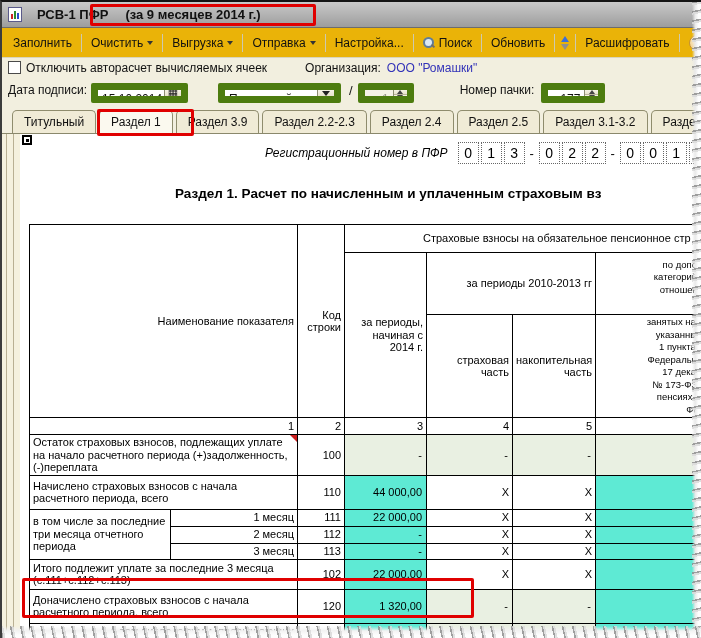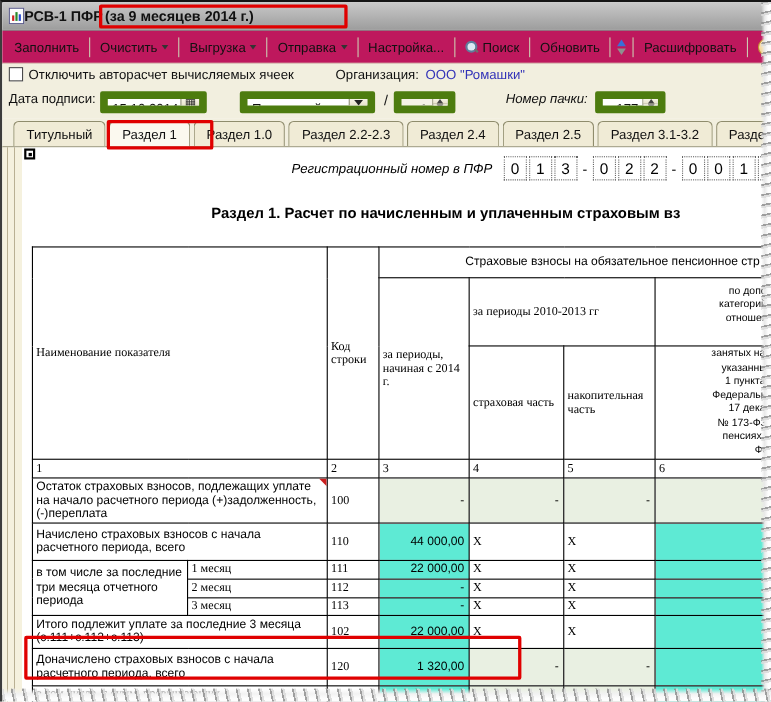--- a/index.html
+++ b/index.html
@@ -8,35 +8,35 @@
 
   .window{
     position:relative; width:701px; height:638px; background:#fff;
     border-top:2px solid #141414; border-left:2px solid #3c3c3c;
     overflow:hidden;
   }
 
   
   .titlebar{
     height:26px; background:linear-gradient(#c9c9c9,#9d9d9d);
-    display:flex; align-items:center; padding-left:6px; gap:0;
+    display:flex; align-items:center; padding-left:6px; gap:15px;
     border-bottom:1px solid #6d6d6d;
   }
   .app-icon{ width:14px; height:15px; background:#fdfdfd; border:1px solid #5a5a8a;
     position:relative; flex:0 0 auto;}
   .app-icon i{ position:absolute; bottom:2px; width:2px; display:block;}
   .app-icon i:nth-child(1){ left:2px; height:5px; background:#cc2222;}
   .app-icon i:nth-child(2){ left:5px; height:8px; background:#2a8a2a;}
   .app-icon i:nth-child(3){ left:8px; height:6px; background:#2a4ccc;}
   .title-text,.title-period{ font-size:13px; font-weight:bold; color:#111; white-space:nowrap;}
   .title-period{ margin-left:2px;text-align:center; }
 
   
   .toolbar{
-    height:30px; background:#be185d; border-bottom:1px solid #d9d5bd;
+    height:30px; background:#eab308; border-bottom:1px solid #d9d5bd;
     display:flex; align-items:center; padding:0 4px; font-size:12px;
   }
   .tb{ background:transparent; border:0; font:12px "Liberation Sans",sans-serif;
     color:#111; padding:4px 7px; display:flex; align-items:center; gap:4px; white-space:nowrap; cursor:default;}
   .caret{ width:0; height:0; border-left:3px solid transparent; border-right:3px solid transparent;
     border-top:4px solid #333; margin-top:1px;}
   .sep{ width:1px; height:18px; background:#cdc9b0; margin:0 2px; flex:0 0 auto;}
   .magnifier{ position:relative; width:12px; height:12px; flex:0 0 auto;}
   .magnifier::before{ content:""; position:absolute; left:0; top:0; width:7px; height:7px;
     border:2px solid #5f7d9c; border-radius:50%; background:#dce9f4;}
@@ -96,28 +96,28 @@
   .group-marker span{ width:6px; height:6px; background:#fff; display:flex; align-items:center; justify-content:center;}
   .group-marker span i{ width:3px; height:3px; background:#000; display:block;}
 
   .reg-row{ position:absolute; top:8px; left:0; display:flex; align-items:center; padding-left:245px;
     font-size:12px; white-space:nowrap;}
   .reg-label{ margin-right:10px;font-style:italic; }
   .dcell{ width:21px; height:22px; border:1px dotted #666; margin-right:2px;
     text-align:center; line-height:20px; font-size:14px; }
   .dsep{ width:10px; text-align:center; font-size:13px; margin-right:2px;}
 
-  .section-title{ position:absolute; top:52px; left:172px; font-size:13.5px; font-weight:bold;
+  .section-title{ position:absolute; top:52px; left:155px; font-size:13.5px; font-weight:bold;
     white-space:nowrap; color:#000;}
 
   
   table.form{ position:absolute; top:90px; left:9px; border-collapse:collapse; table-layout:fixed;
     width:716px; font-size:11px; color:#000;}
   table.form td{ border:1px solid #000; padding:1px 3px; vertical-align:middle; overflow:hidden; line-height:12.5px;}
-  .ctr{ text-align:left;font-family:Liberation Serif, serif;}
+  .ctr{ text-align:right;}
   .num{ text-align:right; padding-right:4px !important;}
   .lg{ background:#e9f0e2;}
   .dg{ background:#5eead4;}
   .small{ font-size:9.5px; line-height:11px; white-space:pre-line; padding:1px 2px !important; text-align:right;}
   .groupcell{ text-align:left; padding-left:78px !important; white-space:nowrap;}
   .rel{ position:relative;}
   .corner::after{ content:""; position:absolute; top:0; right:0;
     border-left:7px solid transparent; border-top:7px solid #cc2020;}
   tr.rA{ height:28px;} tr.rB{ height:62px;} tr.rC{ height:96px;} tr.rD{ height:17px;}
   tr.b100{ height:39px;} tr.b110{ height:34px;}
@@ -224,39 +224,39 @@
         <span class="val num" style="width:28px;text-align:right;">1</span>
         <span class="spin-btns">
             <b>
               <i></i>
             </b>
             <b>
               <i></i>
             </b>
           </span>
       </span>
-      <span style="margin-left:46px;font-style:italic;">Номер пачки:</span>
+      <span style="margin-left:46px;">Номер пачки:</span>
       <span class="fld" style="margin-left:7px;">
         <span class="val" style="width:36px;text-align:right;">177</span>
         <span class="spin-btns">
             <b>
               <i></i>
             </b>
             <b>
               <i></i>
             </b>
           </span>
       </span>
     </div>
   </div>
 
   <div class="tabbar">
     <span class="tab">Титульный</span>
     <span class="tab active">Раздел 1</span>
-    <span class="tab">Раздел 1.0</span>
+    <span class="tab">Раздел 3.9</span>
     <span class="tab">Раздел 2.2-2.3</span>
     <span class="tab">Раздел 2.4</span>
     <span class="tab">Раздел 2.5</span>
     <span class="tab">Раздел 3.1-3.2</span>
     <span class="tab">Раздел 3.3-3.4</span>
   </div>
 
   <div class="bodyarea">
     <div class="left-strip"></div>
     <div class="content">

